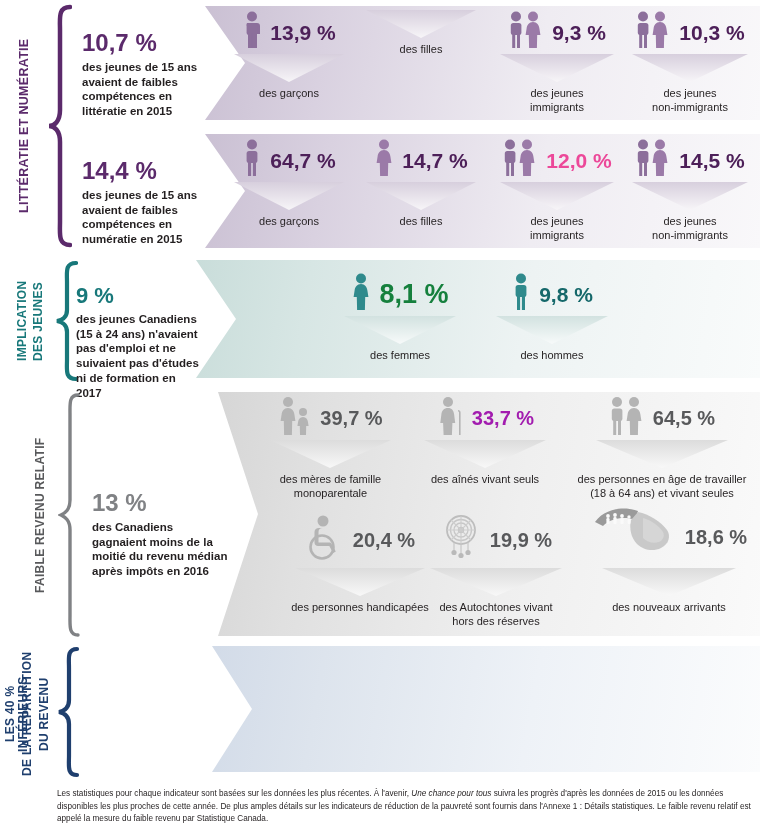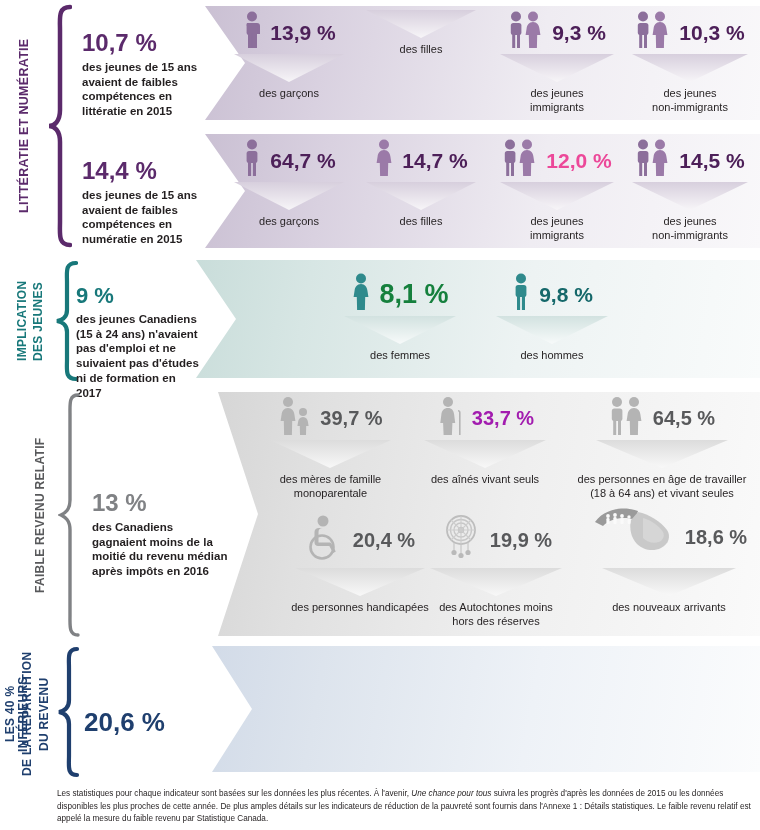--- a/index.html
+++ b/index.html
@@ -447,21 +447,21 @@
               <circle cx="28" cy="38.5" r="2.6" fill="#b9b9b9"></circle>
           </svg>
         </span>
         <span class="pct" style="color:#58595b;font-size:20px;">19,9 %</span>
       </div>
       <div class="funnel">
         <svg viewBox="0 0 160 30" preserveAspectRatio="none">
             <polygon points="14,0 146,0 80,28" fill="url(#fg1)"></polygon>
           </svg>
       </div>
-      <div class="lbl">des Autochtones moins
+      <div class="lbl">des Autochtones vivant
 hors des réserves</div>
     </div>
 
     <div class="cell" style="left:580px;top:118px;width:178px;">
       <div class="topline" style="height:62px;">
         <span>
           <svg width="86" height="58" viewBox="0 0 86 58">
             <path d="M4 16 C14 2 34 0 47 5 L44 14 C34 10 20 12 12 20 Z" fill="#9a9a9a"></path>
             <path d="M47 6 C58 8 70 16 76 24 C80 30 78 38 70 42 C62 46 52 44 46 38 C40 32 38 22 40 14 Z" fill="#c9c9c9"></path>
             <path d="M52 12 C60 14 68 20 72 26 C74 30 72 34 68 36 C62 38 56 36 52 32 Z" fill="#d6d6d6"></path>
@@ -496,23 +496,20 @@
 
     <div class="brace" style="left:56px;top:2px;">
       <svg width="24" height="132" viewBox="0 0 24 132">
         <path d="M21 3 C11 3 13 12 13 22 L13 54 C13 62 8 65 3 66 C8 67 13 70 13 78 L13 110 C13 120 11 129 21 129" fill="none" stroke="#1f3f6e" stroke-width="4.2" stroke-linecap="round"></path>
       </svg>
     </div>
 
     <div class="banner" style="left:212px;top:2px;width:548px;height:126px;
                 background:linear-gradient(100deg,#d2dbe8 0%,#dde4ed 20%,#eef2f7 58%,#fbfcfd 100%);"></div>
 
-    <div class="keystat" style="left:84px;top:48px;width:132px;">
-      <div class="big" style="color:#1f3f6e;font-size:26px;">20,6 %</div>
-    </div>
 
   </div>
 
   <div class="footnote">
     <span>Les statistiques pour chaque indicateur sont basées sur les données les plus récentes. À l'avenir, </span><i>Une chance pour tous</i><span> suivra les progrès d'après les données de 2015 ou les données disponibles les plus proches de cette année. De plus amples détails sur les indicateurs de réduction de la pauvreté sont fournis dans l'Annexe 1 : Détails statistiques. Le faible revenu relatif est appelé la mesure du faible revenu par Statistique Canada.</span>
   </div>
 
 </div>
 
 </body></html>

